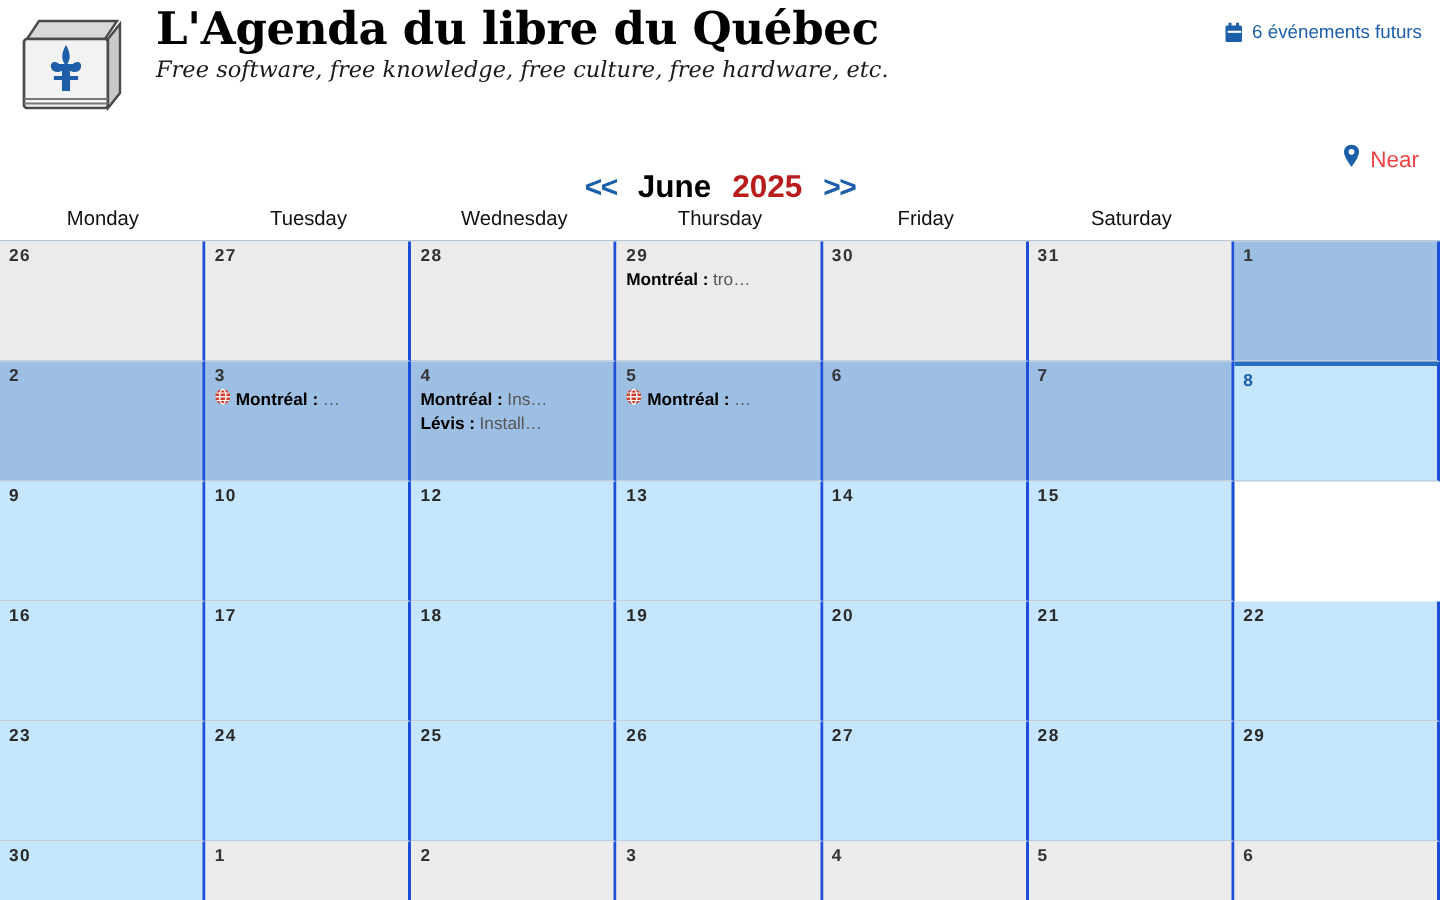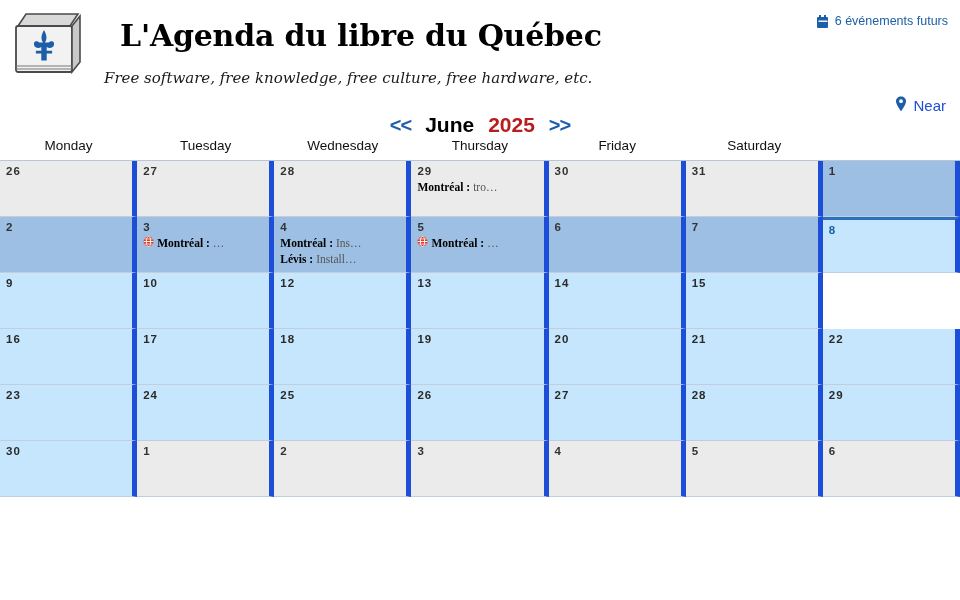--- a/index.html
+++ b/index.html
@@ -25,21 +25,21 @@
   }
   .title-block {
     position: absolute;
     left: 104px; top: 2px;
   }
   .site-title {
     font-family: "DejaVu Serif", "Liberation Serif", serif;
     font-weight: bold;
     font-size: 30px;
     color: #000000;
-    margin: 16px;
+    margin: 0;
     letter-spacing: -0.2px;
     white-space: nowrap;
   }
   .site-subtitle {
     font-family: "DejaVu Serif", "Liberation Serif", serif;
     font-style: italic;
     font-size: 15px;
     color: #1a1a1a;
     margin-top: 0;
     white-space: nowrap;
@@ -53,21 +53,21 @@
     line-height: 19px;
   }
   .stats .row { display: flex; align-items: center; gap: 6px; white-space: nowrap; }
   .stats svg { display: block; }
 
   
   .near-bar {
     position: absolute;
     right: 14px; top: 96px;
     display: flex; align-items: center; gap: 5px;
-    color: #1d4ed8;
+    color: #ef4444;
     font-size: 15px;
   }
 
   
   .month-nav {
     position: absolute;
     left: 0; right: 0; top: 113px;
     display: flex;
     justify-content: center;
     align-items: baseline;
@@ -96,22 +96,22 @@
   }
   .weeks {
     border-top: 1px solid #b9c6d4;
   }
   .week {
     display: grid;
     grid-template-columns: repeat(7, 1fr);
   }
   .day {
     position: relative;
-    height: 56px;
-    border-right: 5px solid #1d4ed8;
+    height: 80px;
+    border-right: 2px solid #1d4ed8;
     border-bottom: 1px solid #c3cedd;
     padding: 4px 5px 0 6px;
     overflow: hidden;
   }
   .day:first-child { border-left: none; }
   .day.out    { background: #ebebeb; }
   .day.past   { background: #9dbfe3; }
   .day.future { background: #c5e6fc; }
   .day.today  { background: #c5e6fc; border-top: 3px solid #2a6fc0; }
   .daynum {
@@ -126,21 +126,20 @@
   .event {
     font-size: 11.5px;
     line-height: 16px;
     color: #555;
     white-space: nowrap;
     overflow: hidden;
     text-overflow: ellipsis;
     display: flex;
     align-items: center;
     gap: 3px;
-    font-family: Liberation Serif, serif;
   }
   .event .city { color: #000; font-weight: bold; }
   .event .etext { color: #555; overflow: hidden; text-overflow: ellipsis; white-space: nowrap; }
   .globe { flex: 0 0 auto; }
 </style>
 </head>
 <body>
 
 <div class="page">
 

